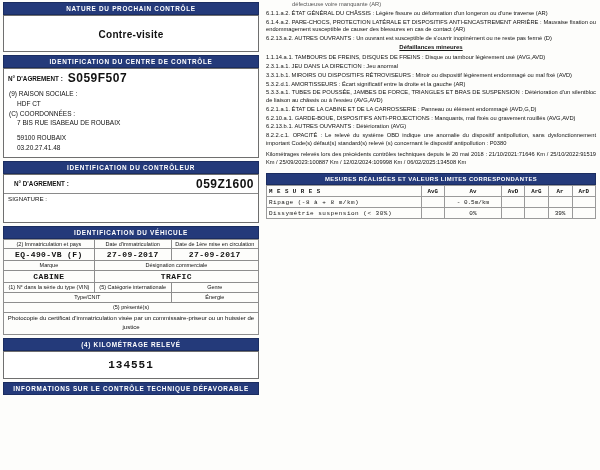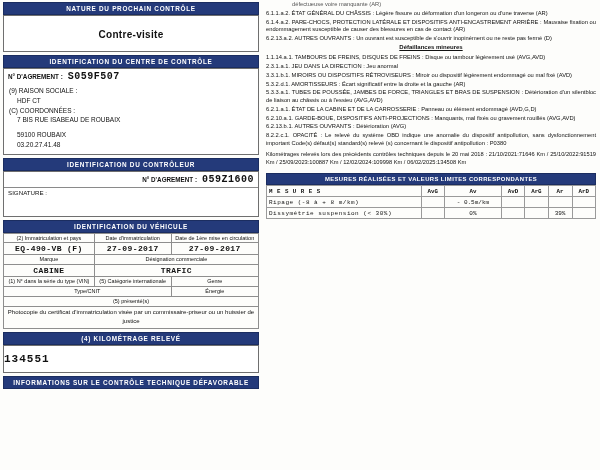--- a/index.html
+++ b/index.html
@@ -64,23 +64,23 @@
     display: flex;
     align-items: center;
     gap: 5px;
     padding: 2px 4px;
   }
   .agr-label {
     font-size: 6.3px;
     font-weight: bold;
   }
   .agr-val {
-    font-size: 10px;
-    font-weight: bold;
-    font-family: Liberation Mono, monospace;
+    font-size: 12px;
+    font-weight: bold;
+    font-family: Liberation Sans, sans-serif;
     letter-spacing: 0.5px;
   }
   .ctr-block {
     padding: 2px 5px 4px 5px;
     font-size: 6.5px;
     line-height: 1.5;
   }
   .indent { padding-left: 8px; }
   .sig-box {
     height: 26px;
@@ -115,21 +115,21 @@
   .val-cell.small {
     font-size: 8px;
   }
   .note-box {
     font-size: 6px;
     text-align: center;
     line-height: 1.6;
     padding: 7px 6px;
   }
   .km-val {
-    text-align: left;
+    text-align: center;
     font-size: 11px;
     font-weight: bold;
     font-family: "Liberation Mono", monospace;
     padding: 7px 0;
     letter-spacing: 1px;
   }
   .defects {
     font-size: 5.75px;
     line-height: 1.32;
     text-align: justify;
@@ -212,21 +212,21 @@
           <div style="height:5px;"></div>
           <div class="indent">59100 ROUBAIX</div>
           <div class="indent">03.20.27.41.48</div>
         </div>
       </div>
     </div>
 
     <div class="sec">
       <div class="band">IDENTIFICATION DU CONTRÔLEUR</div>
       <div class="box">
-        <div class="agr-line" style="justify-content:flex-end;padding-left:10px;">
+        <div class="agr-line" style="justify-content:space-between;padding-left:10px;">
           <span class="agr-label">N° D'AGREMENT :</span>
           <span class="agr-val">059Z1600</span>
         </div>
         <div class="sig-box">
           <span>SIGNATURE :</span>
         </div>
       </div>
     </div>
 
     <div class="sec">

